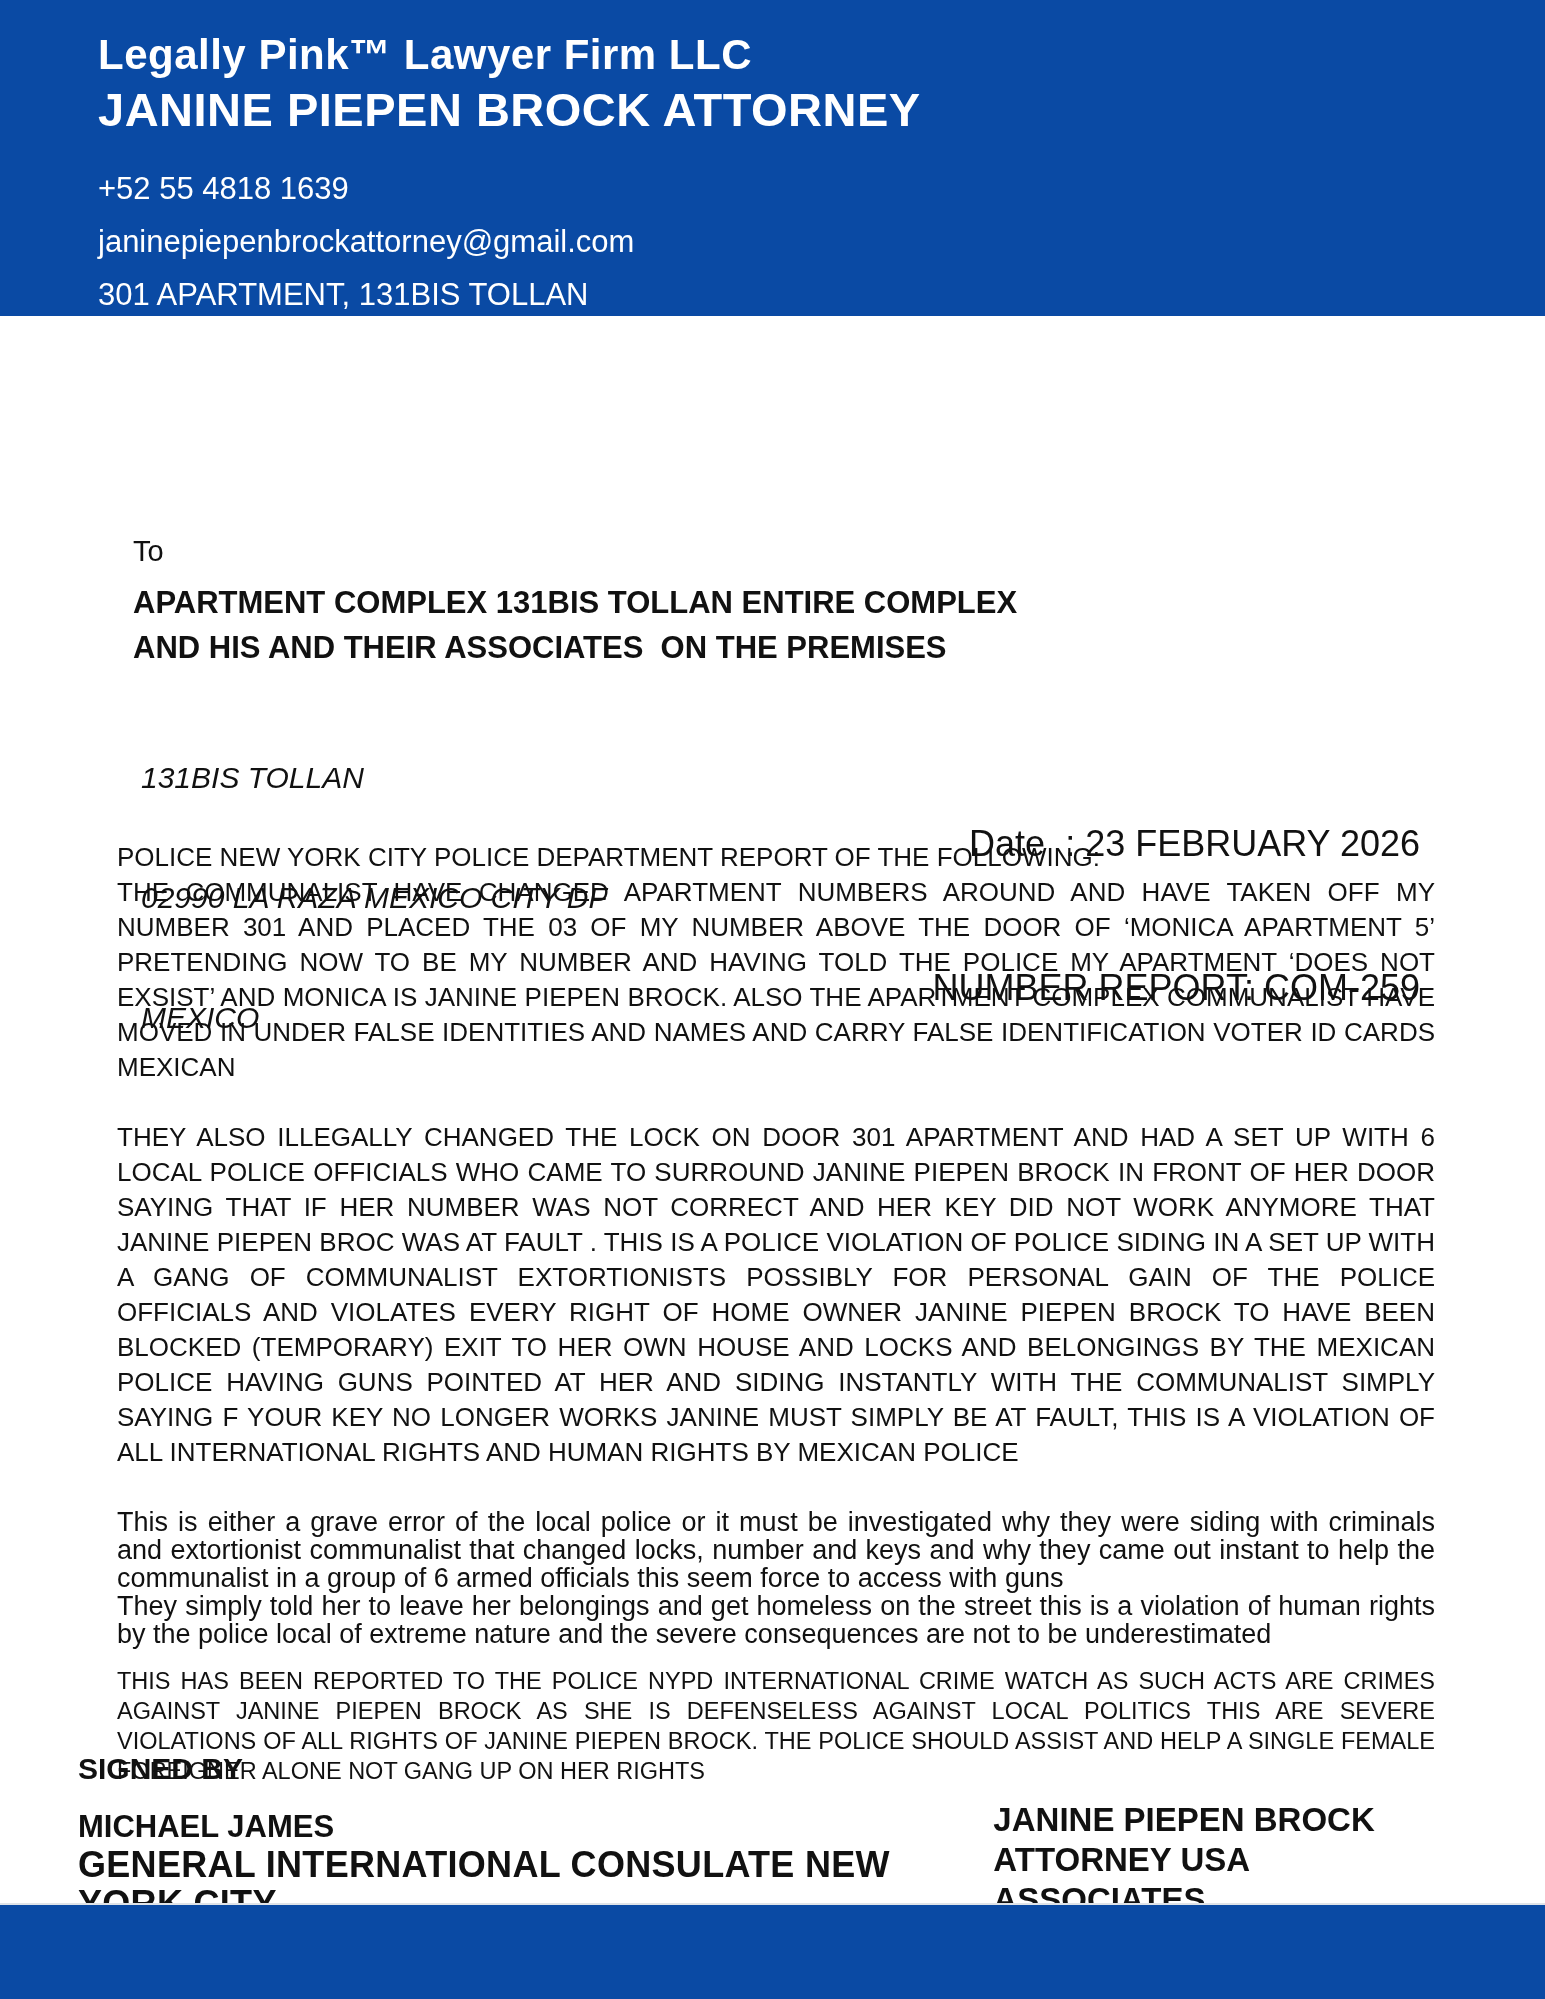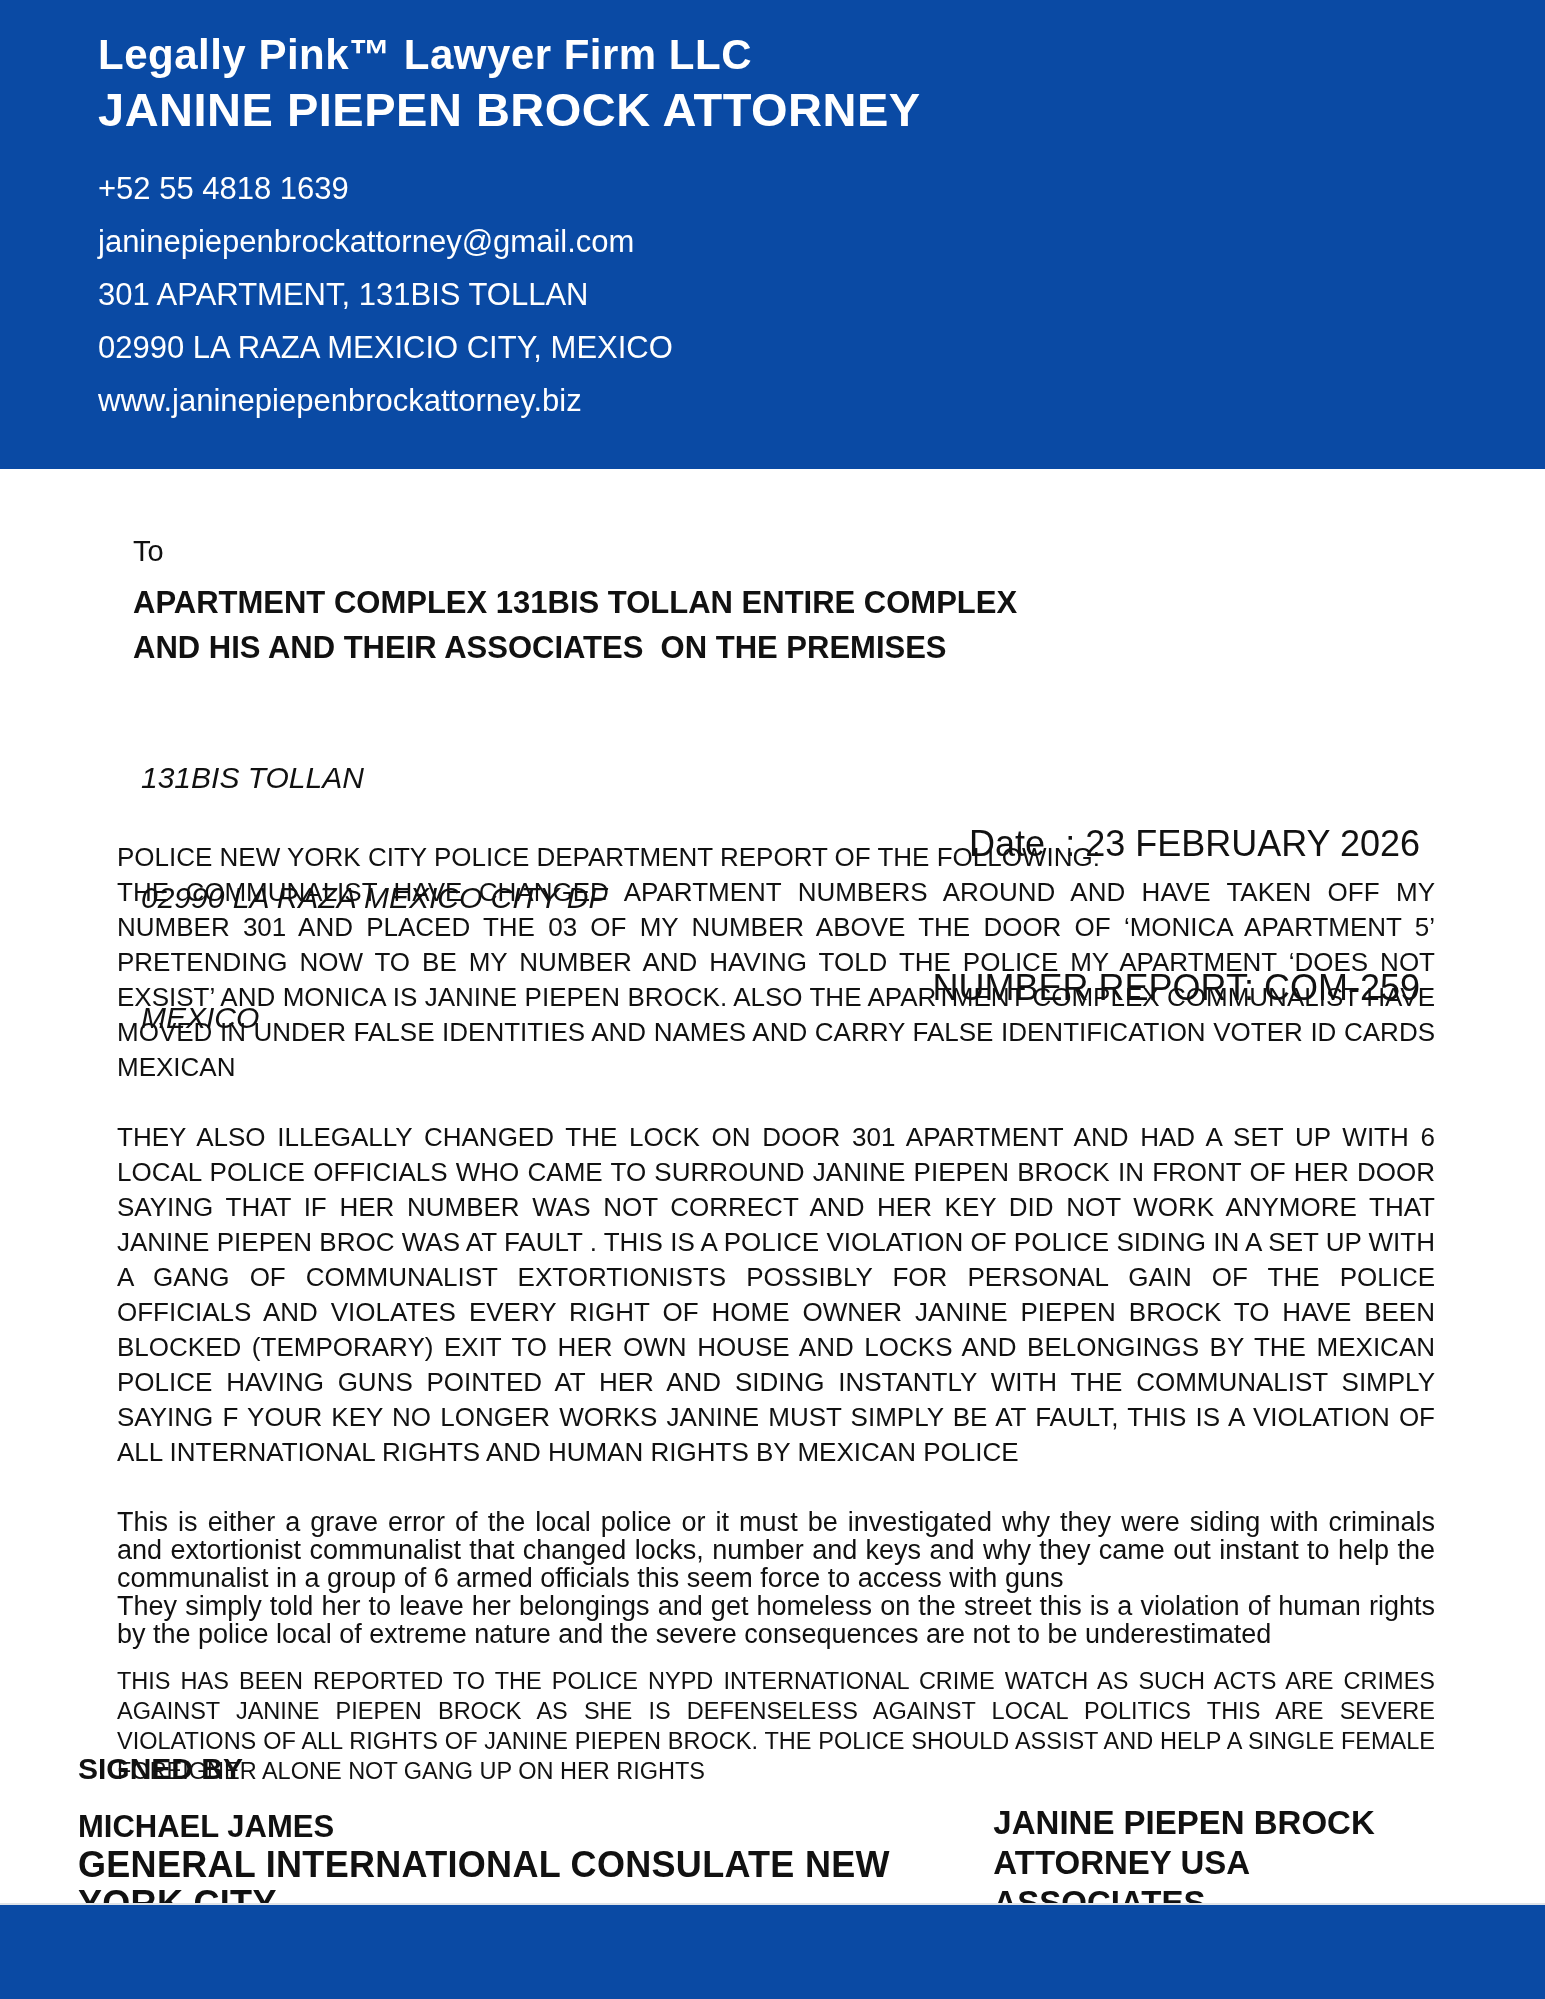--- a/index.html
+++ b/index.html
@@ -10,21 +10,21 @@
   .page{
     position:relative;
     width:1545px;height:1999px;
     background:#ffffff;
     font-family:"Liberation Sans", sans-serif;
     color:var(--ink);
     overflow:hidden;
   }
   
   .letterhead{
-    position:absolute;top:0;left:0;right:0;height:469px;
+    position:absolute;top:0;left:0;right:0;height:316px;
     background:var(--brand-blue);
     color:#ffffff;
     box-sizing:border-box;
     padding:30px 60px 0 98px;
   }
   .firm-name{
     margin:0;
     font-size:42px;font-weight:700;line-height:50px;letter-spacing:0.5px;
   }
   .attorney-name{
@@ -55,21 +55,21 @@
   .gap-lg{margin-top:35px !important;}
   .gap-xl{margin-top:38px !important;}
   .gap-md{margin-top:18px !important;}
   
   .signed-by{
     position:absolute;left:78px;top:1752px;
     font-size:30px;font-weight:700;line-height:34px;
   }
   .sig-row{
     position:absolute;left:78px;right:125px;top:1796px;
-    display:flex;justify-content:space-between;align-items:flex-end;
+    display:flex;justify-content:space-between;align-items:center;
   }
   .sig-left{margin-top:12px;}
   .sig-left .sig-name{font-size:31px;font-weight:700;line-height:37px;}
   .sig-left .sig-title{font-size:36px;font-weight:700;line-height:39px;letter-spacing:0.3px;}
   .sig-right .sig-name{font-size:33px;font-weight:700;line-height:40px;}
   .sig-right .sig-title{font-size:33px;font-weight:700;line-height:40px;}
   
   .footer-bar{
     position:absolute;left:0;right:0;bottom:0;height:94px;
     background:var(--brand-blue);

